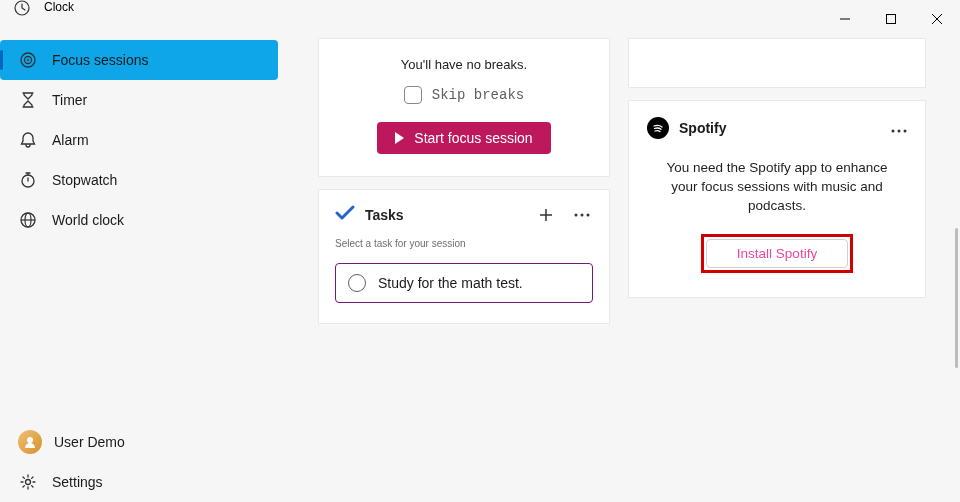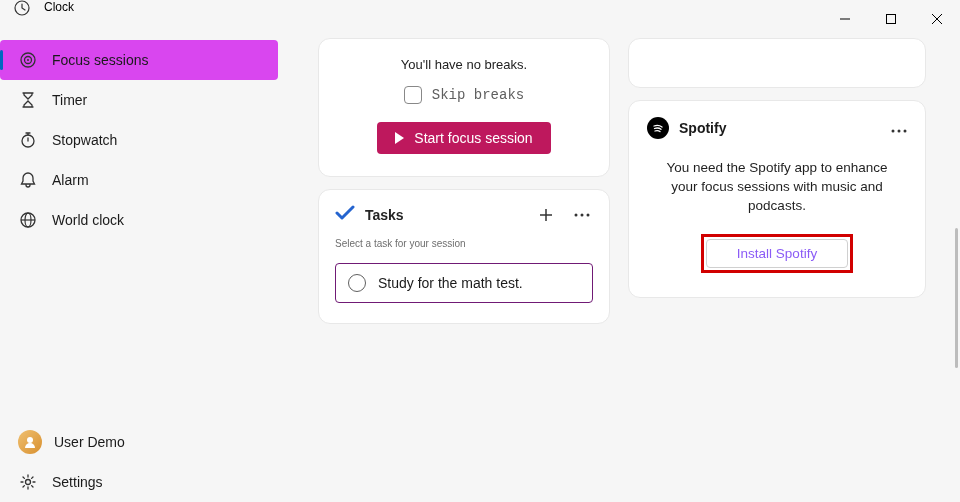--- a/index.html
+++ b/index.html
@@ -8,33 +8,33 @@
     .titlebar { height: 38px; display: flex; padding-left: 14px; }
     .titlebar-icon { width: 16px; height: 16px; margin-right: 14px; display: flex; align-items: center; justify-content: center; }
     .titlebar-title { font-size: 12px; color: #000; }
     .win-controls { margin-left: auto; display: flex; height: 100%; }
     .win-btn { width: 46px; display: flex; align-items: center; justify-content: center; cursor: pointer; }
     
     .container { display: flex; height: calc(100% - 38px); }
     
     .sidebar { width: 282px; display: flex; flex-direction: column; padding-top: 2px; }
     .nav-item { height: 40px; display: flex; align-items: center; padding-left: 18px; cursor: pointer; border-radius: 4px; margin: 0 4px 0 0; position: relative; }
-    .nav-item.active { background: #d946ef; }
+    .nav-item.active { background: #0ea5e9; }
     .nav-item.active::before { content: ''; position: absolute; left: 0; top: 10px; bottom: 10px; width: 3px; background: #0067c0; border-radius: 2px; }
     .nav-icon { width: 20px; height: 20px; margin-right: 14px; display: flex; align-items: center; justify-content: center; color: #333; }
     .nav-label { font-size: 14px; color: #1a1a1a; }
     .sidebar-spacer { flex: 1; }
     .avatar { width: 24px; height: 24px; border-radius: 50%; background: linear-gradient(135deg, #f0c070, #d89030); margin-right: 12px; display:flex; align-items:center; justify-content:center; }
     
     .main { flex: 1; padding: 0 20px 0 36px; display: flex; gap: 18px; overflow: hidden; position: relative; }
     
     .col-left { width: 292px; display: flex; flex-direction: column; gap: 12px; }
     .col-right { width: 298px; display: flex; flex-direction: column; gap: 12px; }
     
-    .card { background: #fff; border: 1px solid #e8e8e8; border-radius: 12px; padding: 18px; }
+    .card { background: #fff; border: 1px solid #e8e8e8; border-radius: 1px; padding: 18px; }
     
     .focus-card { padding-bottom: 22px; text-align: center; }
     .breaks-text { font-size: 13px; color: #222; margin-bottom: 14px; }
     .skip-row { display: flex; align-items: center; justify-content: center; gap: 10px; margin-bottom: 18px; }
     .checkbox { width: 18px; height: 18px; border: 1px solid #888; border-radius: 4px; background:#fff; }
     .skip-label { font-size: 14px; color: #5f5f5f; font-family: Liberation Mono, monospace; }
     .start-btn { background: #be185d; color: #fff; border: none; border-radius: 4px; padding: 8px 18px; font-size: 14px; display: inline-flex; align-items: center; gap: 10px; cursor: pointer; }
     .play-icon { width: 0; height: 0; border-left: 9px solid #fff; border-top: 6px solid transparent; border-bottom: 6px solid transparent; }
     
     .tasks-card { padding: 14px 16px 20px; }
@@ -49,21 +49,21 @@
     .task-text { font-size: 14px; color: #1a1a1a; }
     
     .stub-card { height: 50px; }
     
     .spotify-card { padding: 16px 18px 24px; }
     .spotify-header { display: flex; align-items: center; margin-bottom: 20px; }
     .spotify-logo { width: 22px; height: 22px; border-radius: 50%; background: #000; margin-right: 10px; display:flex; align-items:center; justify-content:center; }
     .spotify-title { font-size: 14px; font-weight: 600; color: #1a1a1a; }
     .spotify-more { margin-left: auto; cursor: pointer; }
     .spotify-msg { font-size: 13.5px; color: #1f1f1f; text-align: center; margin-bottom: 18px; line-height: 1.4; padding: 0 8px; }
-    .install-btn { display: block; margin: 0 auto; background: #fff; border: 1px solid #d0d0d0; border-radius: 4px; padding: 6px 30px; font-size: 13.5px; color: #8b5cf6; cursor: pointer; }
+    .install-btn { display: block; margin: 0 auto; background: #fff; border: 1px solid #d0d0d0; border-radius: 4px; padding: 6px 30px; font-size: 13.5px; color: #ec4899; cursor: pointer; }
     .highlight-box { border: 3px solid #d10000; padding: 2px; display: inline-block; }
     .install-wrap { text-align: center; }
     
     .scrollbar-stub { position: absolute; right: 2px; top: 190px; width: 3px; height: 140px; background: #bcbcbc; border-radius: 2px; }
   </style>
 </head>
 <body>
 
 <div class="titlebar">
   <span class="titlebar-icon">
@@ -109,33 +109,33 @@
       <span class="nav-icon">
           <svg width="16" height="18" viewBox="0 0 16 18">
             <path d="M3 2h10M3 16h10M4 2v2l4 4 4-4V2M4 16v-2l4-4 4 4v2" fill="none" stroke="#333" stroke-width="1.3" stroke-linecap="round"></path>
           </svg>
         </span>
       <span class="nav-label">Timer</span>
     </div>
     <div class="nav-item">
       <span class="nav-icon">
           <svg width="16" height="18" viewBox="0 0 16 18">
+            <path d="M8 2a5 5 0 0 0-5 5v3l-1.5 3h13L13 10V7a5 5 0 0 0-5-5zM6 14a2 2 0 0 0 4 0" fill="none" stroke="#333" stroke-width="1.3" stroke-linecap="round"></path>
+          </svg>
+        </span>
+      <span class="nav-label">Alarm</span>
+    </div>
+    <div class="nav-item">
+      <span class="nav-icon">
+          <svg width="16" height="18" viewBox="0 0 16 18">
             <circle cx="8" cy="10" r="6" fill="none" stroke="#333" stroke-width="1.3"></circle>
             <path d="M6 2h4M8 2v2M8 7v3" stroke="#333" stroke-width="1.3" stroke-linecap="round"></path>
           </svg>
         </span>
       <span class="nav-label">Stopwatch</span>
-    </div>
-    <div class="nav-item">
-      <span class="nav-icon">
-          <svg width="16" height="18" viewBox="0 0 16 18">
-            <path d="M8 2a5 5 0 0 0-5 5v3l-1.5 3h13L13 10V7a5 5 0 0 0-5-5zM6 14a2 2 0 0 0 4 0" fill="none" stroke="#333" stroke-width="1.3" stroke-linecap="round"></path>
-          </svg>
-        </span>
-      <span class="nav-label">Alarm</span>
     </div>
     <div class="nav-item">
       <span class="nav-icon">
           <svg width="18" height="18" viewBox="0 0 18 18">
             <circle cx="9" cy="9" r="7" fill="none" stroke="#333" stroke-width="1.3"></circle>
             <ellipse cx="9" cy="9" rx="3" ry="7" fill="none" stroke="#333" stroke-width="1.2"></ellipse>
             <line x1="2" y1="9" x2="16" y2="9" stroke="#333" stroke-width="1.2"></line>
           </svg>
         </span>
       <span class="nav-label">World clock</span>

